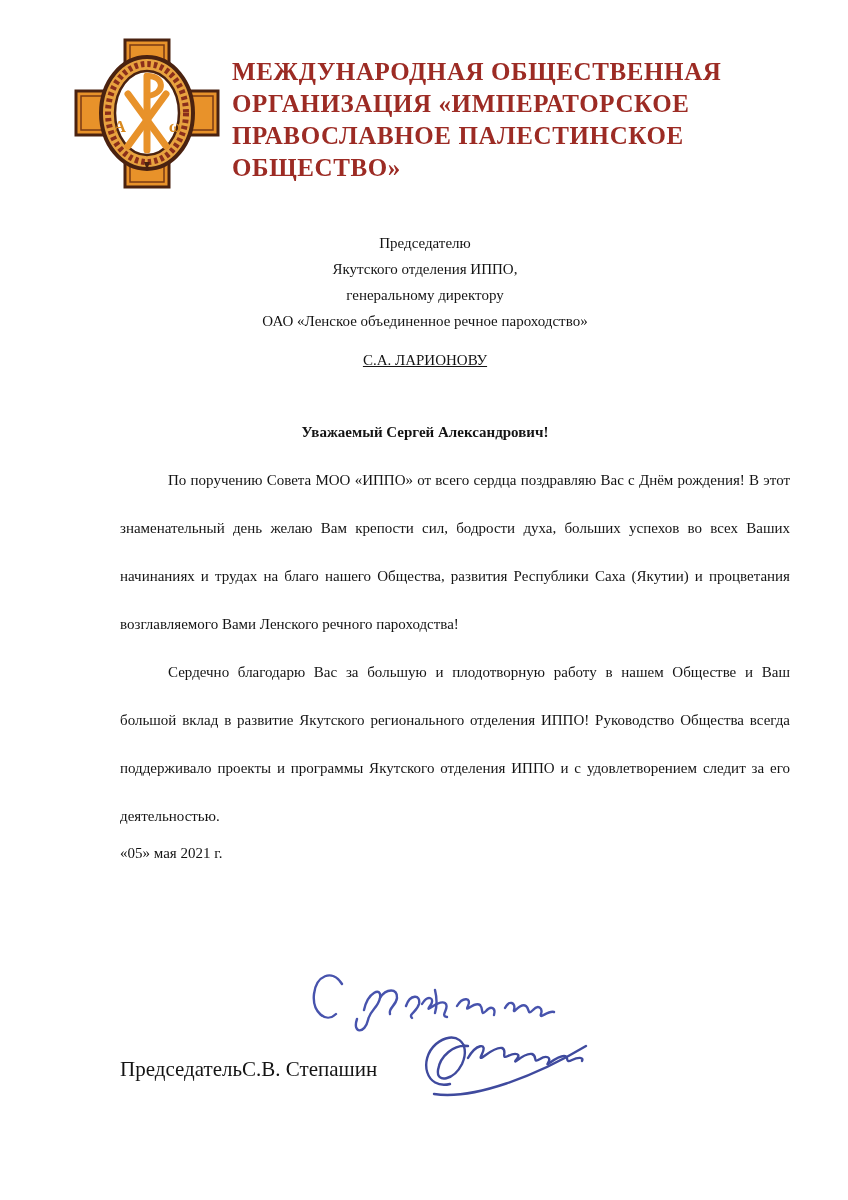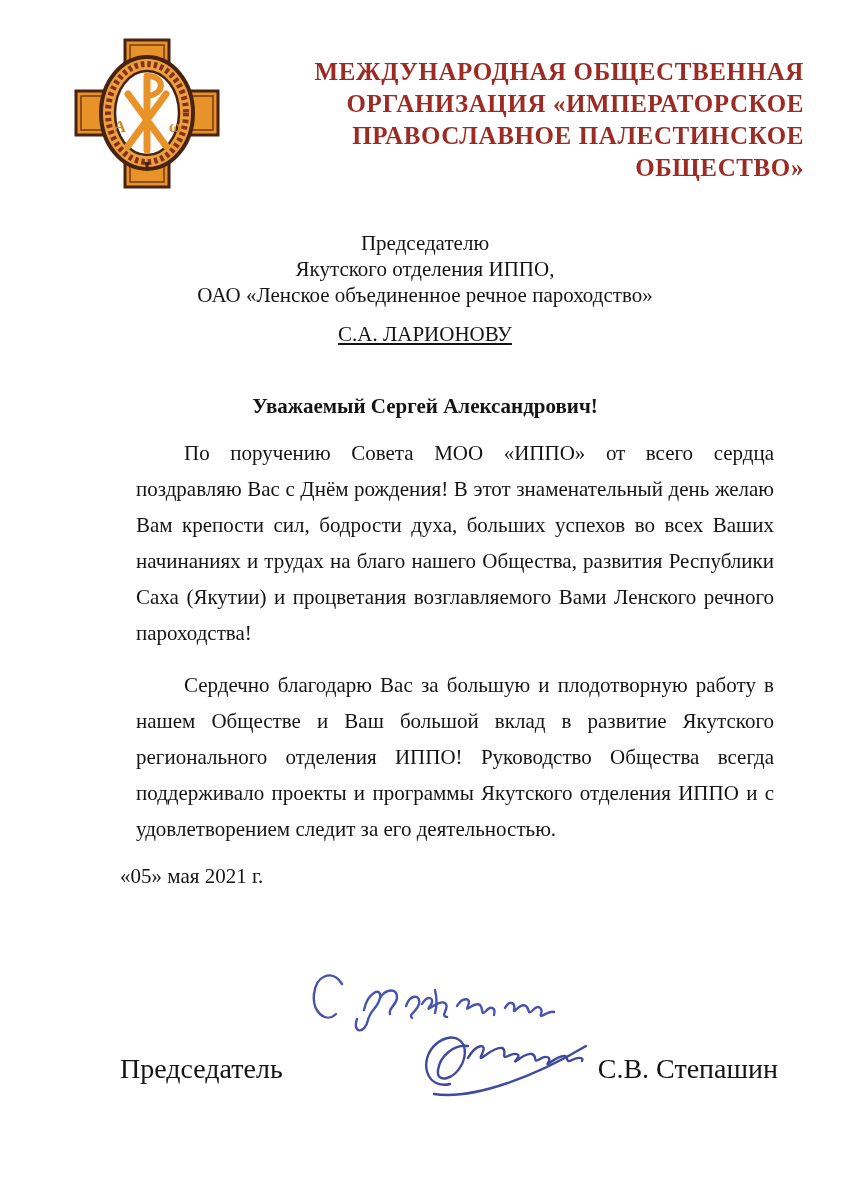--- a/index.html
+++ b/index.html
@@ -16,34 +16,34 @@
   
   .letterhead {
     position:absolute; top:36px; left:72px; right:44px;
     display:flex; align-items:flex-start;
   }
   .logo-wrap { width:150px; height:155px; flex:0 0 auto; }
   .org-title {
     flex:1 1 auto;
     margin-top:20px;
     padding-left:10px;
-    text-align:right;
+    text-align:left;
     color:#9c2b24;
     font-weight:bold;
     font-size:25px;
     line-height:32px;
     letter-spacing:0.6px;
     font-family:"Liberation Serif", serif;
     text-transform:uppercase;
   }
 
   
   .content {
     position:absolute; left:120px; right:58px; top:230px;
-    font-size:21px;
+    font-size:15px;
   }
   .addressee {
     text-align:center;
     padding-right:60px;
     line-height:26px;
   }
   .addressee-name {
     text-align:center;
     padding-right:60px;
     margin-top:13px;
@@ -52,34 +52,34 @@
   }
   .salutation {
     text-align:center;
     padding-right:60px;
     margin-top:46px;
     line-height:26px;
     font-weight:bold;
   }
   .letter-body { margin-top:11px; }
   .letter-body p {
-    margin:16px;
+    margin:0;
     text-align:justify;
     text-indent:48px;
-    line-height:36px;
+    line-height:48px;
   }
   .date-line { line-height:26px; }
 
   
   .hand-note { position:absolute; left:302px; top:962px; width:290px; height:78px; }
   .autograph { position:absolute; left:410px; top:1014px; width:220px; height:90px; }
   .sign-row {
-    position:absolute; left:120px; right:70px; top:1056px;
-    display:flex; justify-content:space-between;
-    font-size:28px; line-height:26px;
+    position:absolute; left:120px; right:52px; top:1056px;
+    display:flex; 
+    font-size:21px; line-height:26px;
   }
   .sr-only {
     position:absolute; width:1px; height:1px; overflow:hidden;
     clip:rect(0 0 0 0); white-space:nowrap;
   }
 </style>
 </head>
 <body>
 
 <div class="page">
@@ -122,20 +122,21 @@
       <div>МЕЖДУНАРОДНАЯ ОБЩЕСТВЕННАЯ</div>
       <div>ОРГАНИЗАЦИЯ «ИМПЕРАТОРСКОЕ</div>
       <div>ПРАВОСЛАВНОЕ ПАЛЕСТИНСКОЕ ОБЩЕСТВО»</div>
     </div>
   </div>
 
   <div class="content">
     <div class="addressee">
       <div>Председателю</div>
       <div>Якутского отделения ИППО,</div>
+      <div>генеральному директору</div>
       <div>ОАО «Ленское объединенное речное пароходство»</div>
     </div>
     <div class="addressee-name">С.А. ЛАРИОНОВУ</div>
 
     <div class="salutation">Уважаемый Сергей Александрович!</div>
 
     <div class="letter-body">
       <p>По поручению Совета МОО «ИППО» от всего сердца поздравляю Вас с Днём рождения! В этот знаменательный день желаю Вам крепости сил, бодрости духа, больших успехов во всех Ваших начинаниях и трудах на благо нашего Общества, развития Республики Саха (Якутии) и процветания возглавляемого Вами Ленского речного пароходства!</p>
       <p>Сердечно благодарю Вас за большую и плодотворную работу в нашем Обществе и Ваш большой вклад в развитие Якутского регионального отделения ИППО! Руководство Общества всегда поддерживало проекты и программы Якутского отделения ИППО и с удовлетворением следит за его деятельностью.</p>
     </div>

